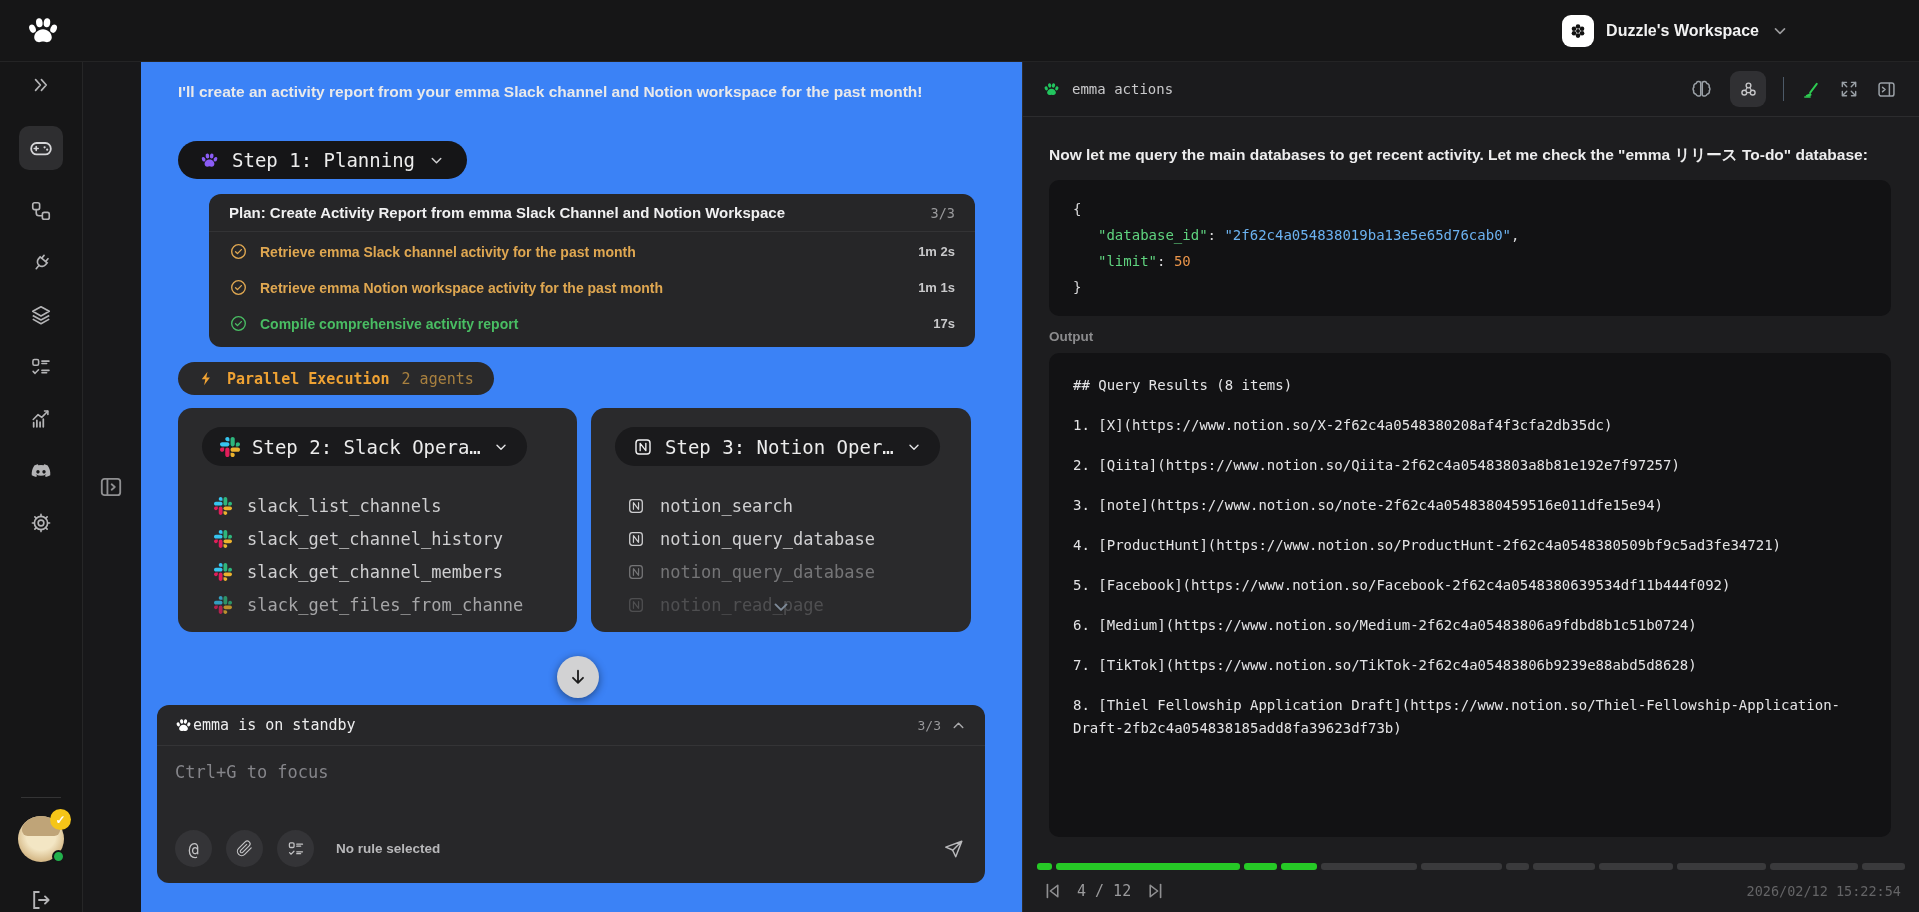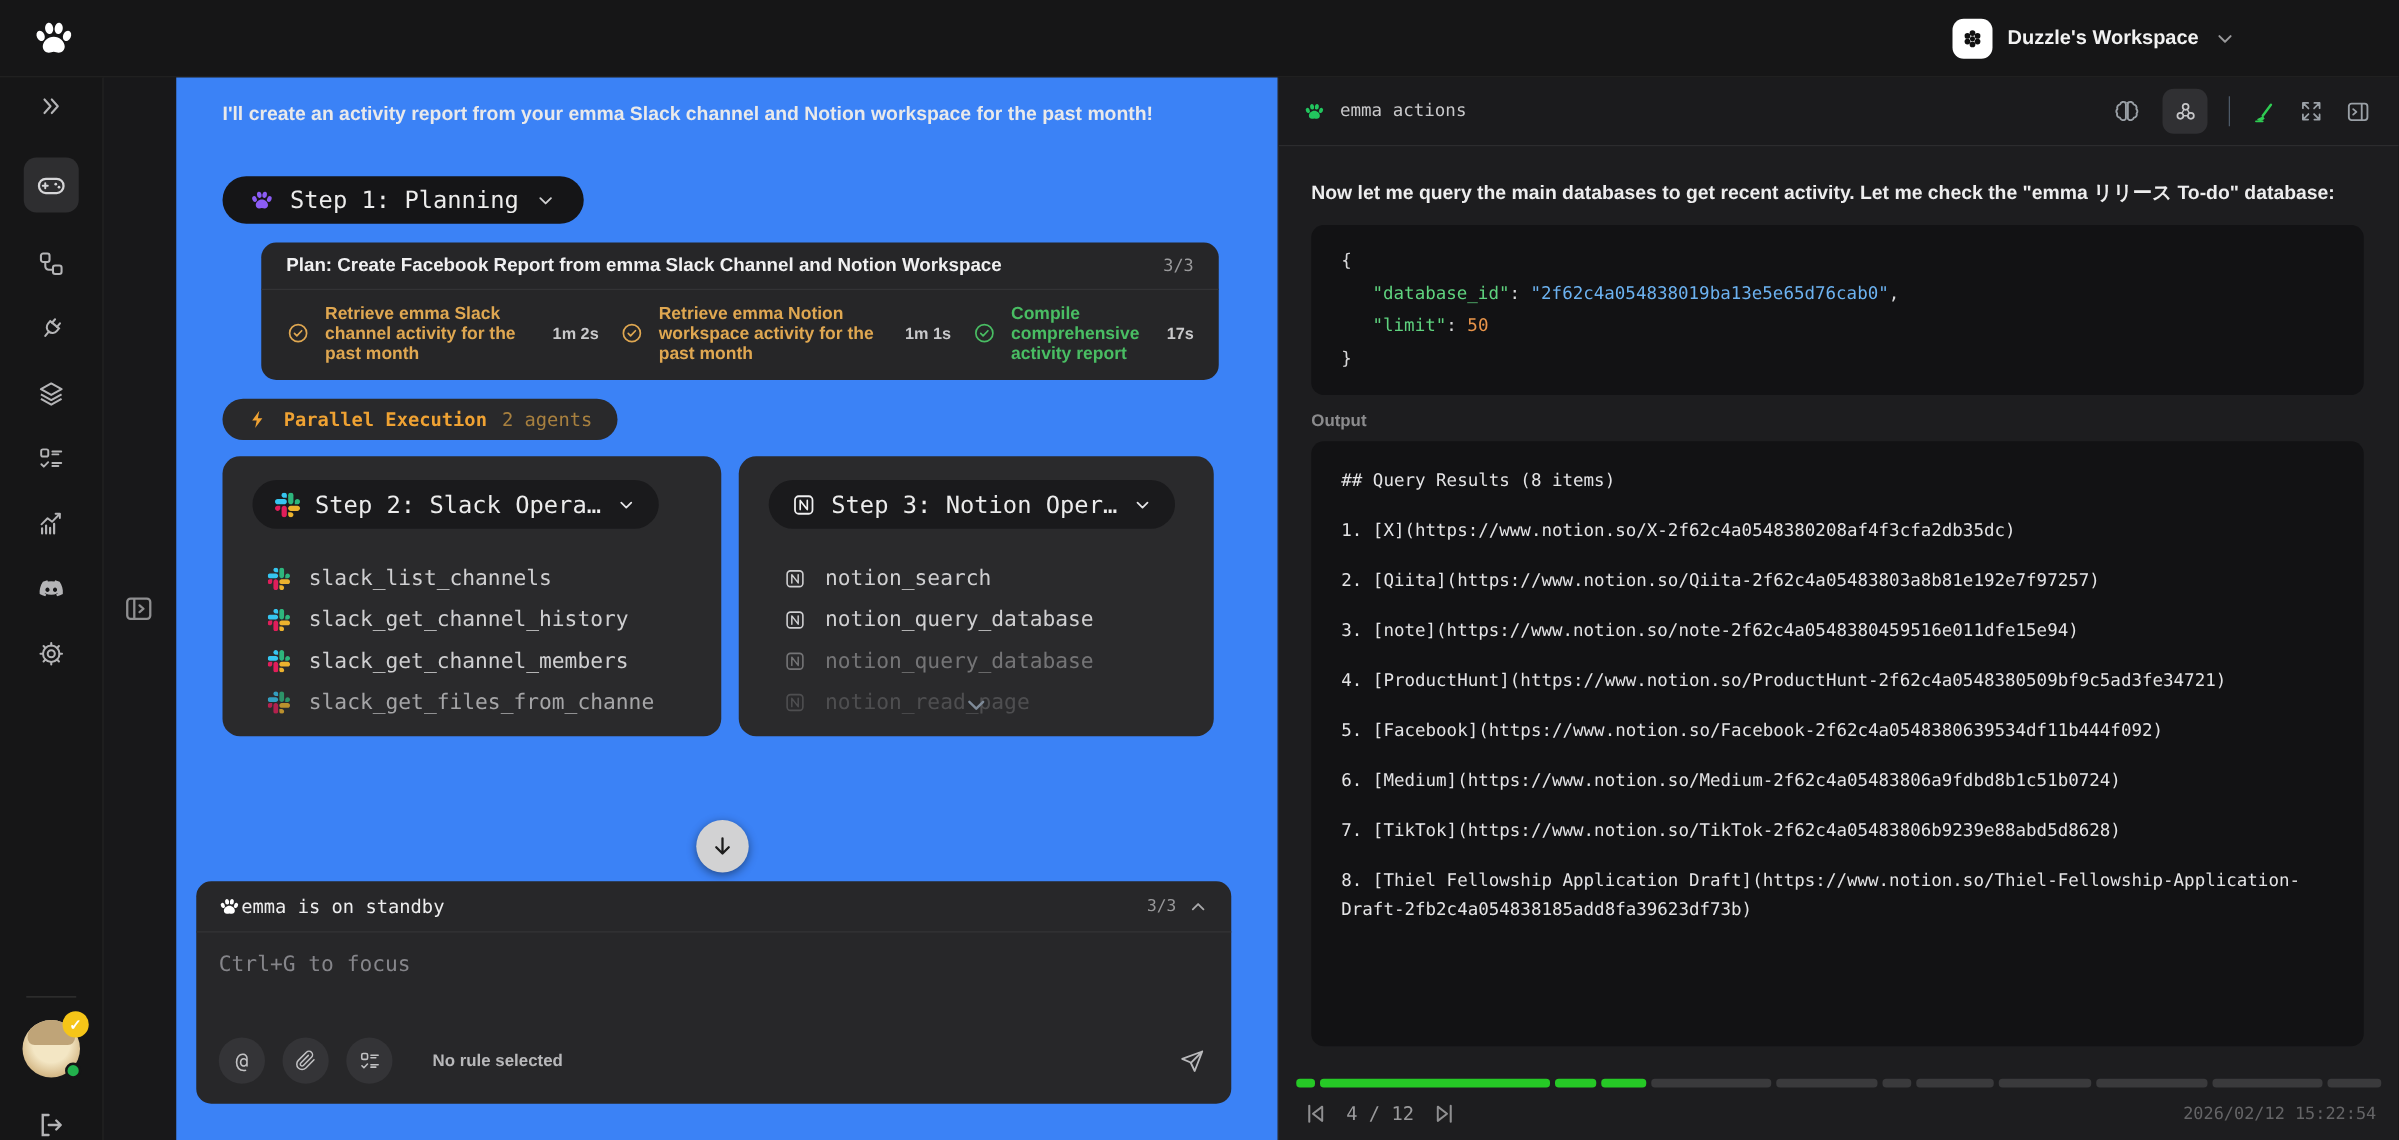--- a/index.html
+++ b/index.html
@@ -52,21 +52,21 @@
   .pill { display:inline-flex; align-items:center; gap:13px; background:#151517;
     border-radius:999px; padding:0 22px; height:38px; }
   .pill-lg { margin-top:34px; }
   .pill-label { font-size:19px; color:#ececec; }
 
   .plan-card { margin-left:31px; margin-top:15px; width:766px; background:#262628; border-radius:12px; }
   .plan-head { display:flex; align-items:center; justify-content:space-between;
     padding:10px 20px; border-bottom:1px solid #333335; }
   .plan-title { font-size:15px; font-weight:bold; color:#f0f0f1; }
   .plan-count { font-size:13.5px; color:#9a9a9c; }
-  .plan-items { padding:10px 20px 14px 20px; display:flex; flex-direction:row; gap:17px; }
+  .plan-items { padding:10px 20px 14px 20px; display:flex; flex-direction:column; gap:17px; }
   .plan-row { display:flex; align-items:center; gap:12px; }
   .plan-row .txt { font-size:14px; font-weight:bold; flex:1; }
   .plan-row .dur { font-size:13px; font-weight:bold; color:#c9c9cb; }
   .st-amber { color:#dfa751; }
   .st-green { color:#49bd63; }
 
   .parallel { margin-top:15px; display:inline-flex; align-items:center; gap:12px;
     background:#29292b; border-radius:999px; padding:0 20px; height:33px; }
   .parallel .pl-label { font-size:15px; font-weight:bold; color:#efa233; }
   .parallel .pl-agents { font-size:15px; color:#a8undefined; color:#a8803f; }
@@ -92,21 +92,21 @@
     background:#272729; border-radius:12px; display:flex; flex-direction:column; }
   .standby-head { display:flex; align-items:center; gap:1px; padding:0 18px; height:41px;
     border-bottom:1px solid #343436; }
   .standby-title { font-size:15px; color:#ededee; flex:1; }
   .standby-count { font-size:13px; color:#98989a; margin-right:8px; }
   .standby-body { flex:1; padding:16px 18px; font-size:17px; color:#85858a; }
   .standby-tools { display:flex; align-items:center; gap:14px; padding:0 20px 16px 18px; }
   .round-btn { width:37px; height:37px; border-radius:50%; background:#343437; border:none;
     display:flex; align-items:center; justify-content:center; color:#c2c2c4; }
   .at-glyph { font-family:"DejaVu Sans Mono", monospace; font-size:17px; }
-  .rule-label { font-size:13.5px; font-weight:bold; color:#b8b8ba; margin-left:18px; flex:1; }
+  .rule-label { font-size:13.5px; font-weight:bold; color:#b8b8ba; margin-left:8px; flex:1; }
   .send-btn { background:none; border:none; color:#b9b9bb; }
 
   
   .panel { width:897px; background:#1d1d1f; border-left:1px solid #2c2c2e; display:flex; flex-direction:column; }
   .panel-head { height:55px; display:flex; align-items:center; gap:12px; padding:0 22px 0 20px;
     border-bottom:1px solid #2c2c2e; background:#1b1b1d; }
   .panel-title { font-size:14px; color:#c9c9cb; flex:1; }
   .ph-icons { display:flex; align-items:center; gap:17px; }
   .ph-btn { color:#9aa0a6; background:none; border:none; display:flex; align-items:center; justify-content:center; }
   .ph-btn-active { width:36px; height:36px; background:#303033; border-radius:9px; color:#c6c6c8; }
@@ -392,21 +392,21 @@
           </svg>
         <span class="pill-label">Step 1: Planning</span>
         <svg width="17" height="17" color="#cfcfd1">
             <use href="#i-chevron-down"></use>
           </svg>
       </div>
     </div>
 
     <section class="plan-card">
       <div class="plan-head">
-        <span class="plan-title">Plan: Create Facebook Report from emma Slack Channel and Notion Workspace</span>
+        <span class="plan-title">Plan: Create Activity Report from emma Slack Channel and Notion Workspace</span>
         <span class="plan-count mono">3/3</span>
       </div>
       <div class="plan-items">
         <div class="plan-row st-amber">
           <svg width="19" height="19">
               <use href="#i-check-circle"></use>
             </svg>
           <span class="txt">Retrieve emma Slack channel activity for the past month</span>
           <span class="dur">1m 2s</span>
         </div>

